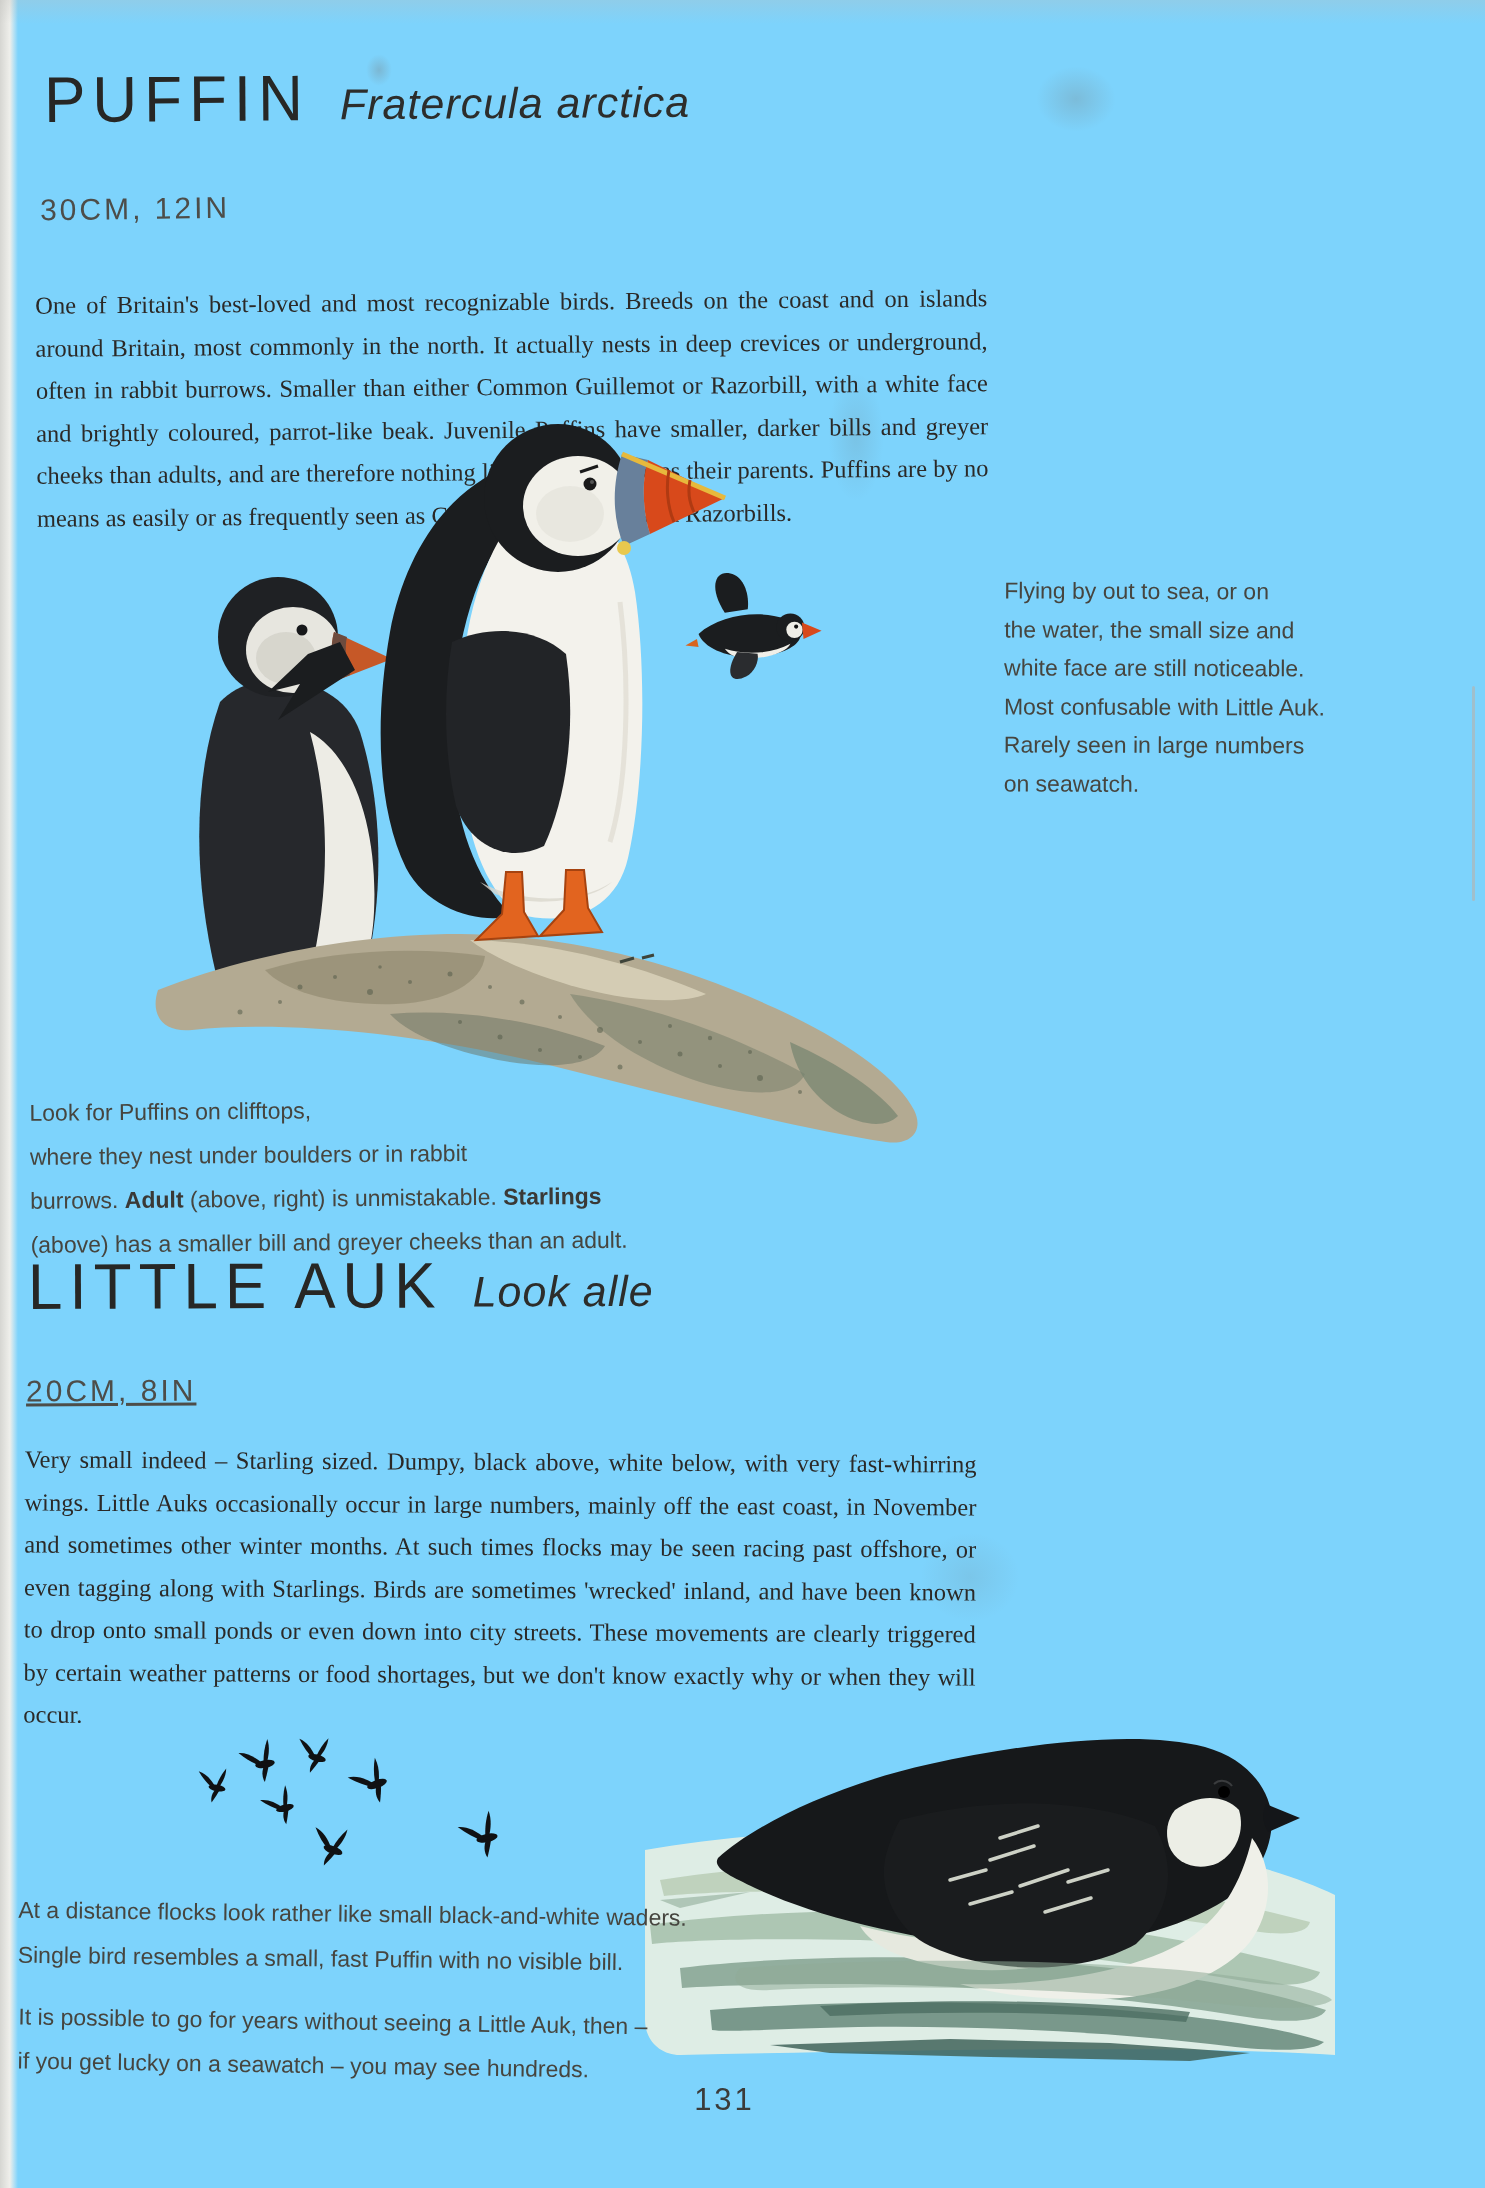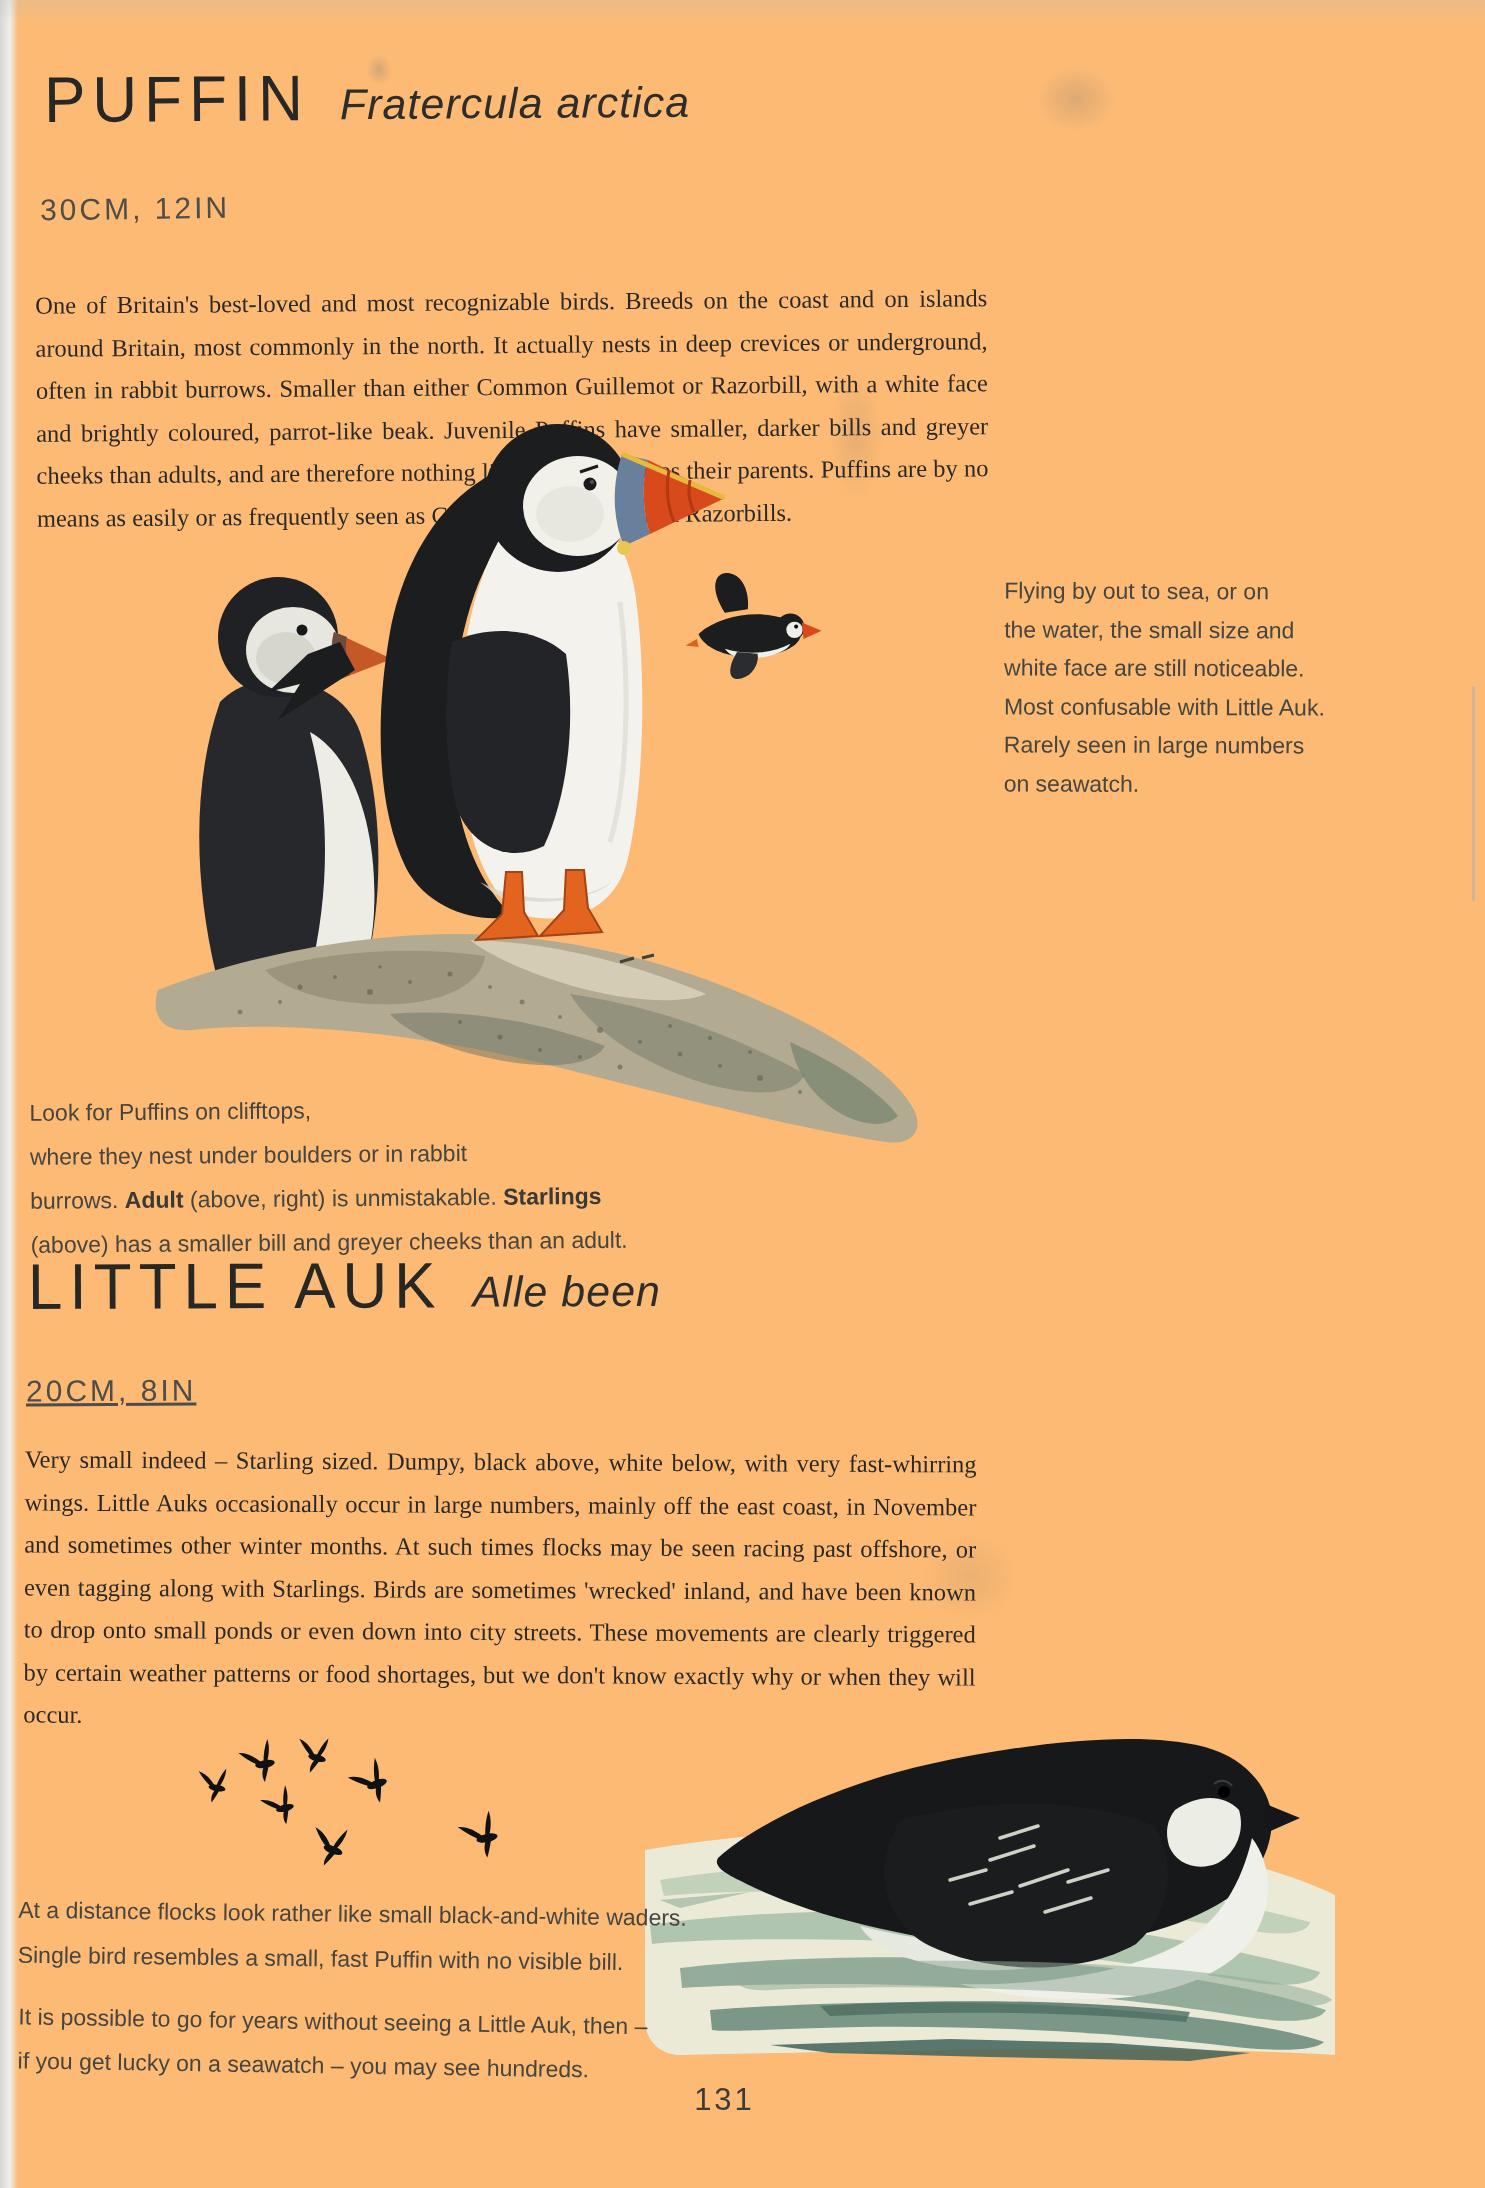--- a/index.html
+++ b/index.html
@@ -1,16 +1,16 @@
 <!DOCTYPE html>
 <html><head>
 <meta charset="utf-8">
 <style>
   html,body{margin:0;padding:0;background:#ffffff;}
-  .page{position:relative;width:1485px;height:2188px;background:#fdba74;overflow:hidden;
+  .page{position:relative;width:1485px;height:2188px;background:#7dd3fc;overflow:hidden;
         font-family:"Liberation Sans",sans-serif;color:#2e2c29;}
   .edge-left{position:absolute;left:0;top:0;width:18px;height:100%;
         background:linear-gradient(90deg,#d6d6d2 0%,#efefeb 55%,rgba(252,252,250,0) 100%);}
   .edge-top{position:absolute;left:0;top:0;right:0;height:24px;
         background:linear-gradient(180deg,rgba(190,190,186,0.28),rgba(190,190,186,0));}
   .edge-right-line{position:absolute;left:1472px;top:686px;width:3px;height:215px;
         background:#b3b3b0;opacity:.65;border-radius:2px;}
   .smudge{position:absolute;pointer-events:none;}
   .smudge.s1{left:1036px;top:66px;width:80px;height:66px;
         background:radial-gradient(ellipse at center,rgba(120,120,116,.25),rgba(120,120,116,0) 70%);}
@@ -162,21 +162,21 @@
 Most confusable with Little Auk.
 Rarely seen in large numbers
 on seawatch.</div>
   <div class="caption cap-look"><span>Look for Puffins on clifftops,
 where they nest under boulders or in rabbit
 burrows. </span><b>Adult</b><span> (above, right) is unmistakable. </span><b>Starlings</b><span>
 (above) has a smaller bill and greyer cheeks than an adult.</span></div>
 
   <div class="species-head h-auk">
     <span class="common-name">LITTLE AUK</span>
-    <span class="latin-name">Alle been</span>
+    <span class="latin-name">Look alle</span>
   </div>
   <div class="sizeline" id="auk-size">20CM, 8IN</div>
   <p class="bodytext" id="auk-body">Very small indeed – Starling sized. Dumpy, black above, white below, with very fast-whirring wings. Little Auks occasionally occur in large numbers, mainly off the east coast, in November and sometimes other winter months. At such times flocks may be seen racing past offshore, or even tagging along with Starlings. Birds are sometimes 'wrecked' inland, and have been known to drop onto small ponds or even down into city streets. These movements are clearly triggered by certain weather patterns or food shortages, but we don't know exactly why or when they will occur.</p>
 
   <svg class="ill" id="flock-ill" viewBox="0 0 400 155">
     <defs>
       <g id="flyer" fill="#101113">
         <ellipse rx="9" ry="3.5"></ellipse>
         <path d="M -2 -1 C -8 -8 -14 -13 -22 -14 C -16 -7 -10 -2 -4 1 Z"></path>
         <path d="M 2 -1 C 5 -8 7 -14 6 -22 C 2 -15 0 -8 -1 -2 Z"></path>

